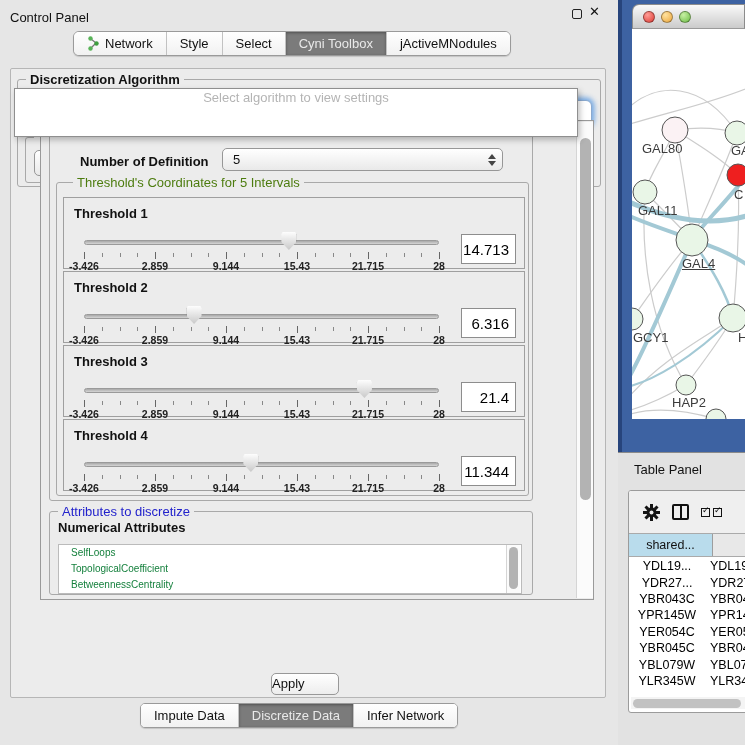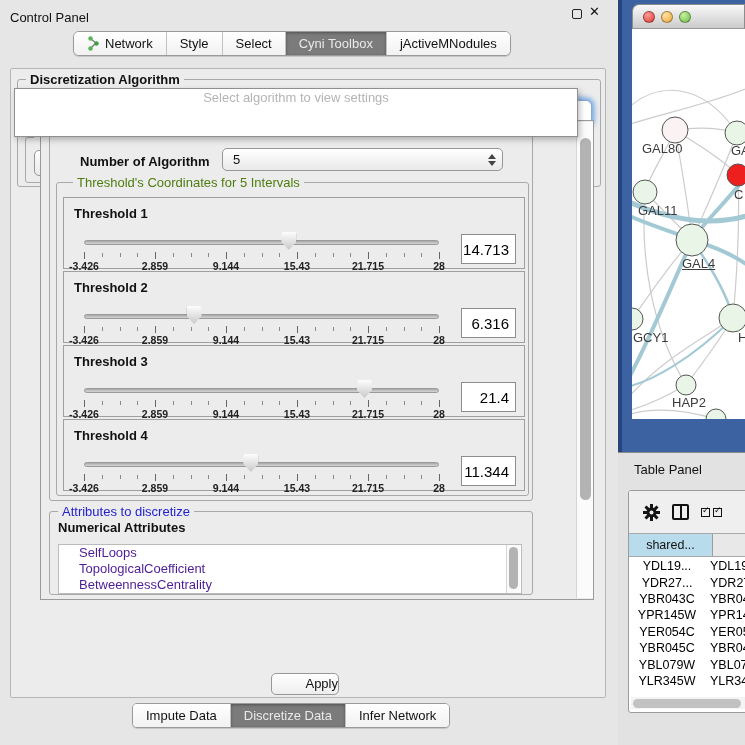--- a/index.html
+++ b/index.html
@@ -56,23 +56,23 @@
   .ticks { position:absolute; left:20px; top:54px; width:355px; height:8px; }
   .tick { position:absolute; top:0; width:1px; background:#666; }
   .tick.minor { height:4px; top:1px; background:#888; }
   .tick.major { height:7px; }
   .tlabels { position:absolute; left:20px; top:62px; width:355px; height:12px; }
   .tlabel { position:absolute; transform:translateX(-50%); font-size:10.5px; font-weight:700; color:#222; white-space:nowrap; }
   .valbox { position:absolute; right:8px; top:36px; width:55px; height:30px; background:#fff; border:1px solid #8d8d8d; font-size:15px; color:#000; text-align:right; padding:6px 6px 0 0; }
 
   
   #attr-list { position:absolute; left:8px; top:32px; width:464px; height:50px; background:#fff; border:1px solid #bbb; overflow:hidden; }
-  .attr-item { font-size:13px; color:#4c1d95; padding-left:20px; height:16px; line-height:16px; white-space:nowrap; }
-
-  .pushbtn { position:absolute; background:linear-gradient(#ffffff,#ededed); border:1px solid #989898; border-radius:5px; font-size:13px; color:#111; text-align:right; line-height:20px; }
+  .attr-item { font-size:10px; color:#15803d; padding-left:12px; height:16px; line-height:16px; white-space:nowrap; }
+
+  .pushbtn { position:absolute; background:linear-gradient(#ffffff,#ededed); border:1px solid #989898; border-radius:5px; font-size:13px; color:#111; text-align:left; line-height:20px; }
 
   
   #desktop { left:618px; top:0; width:127px; height:452px; background:#3d62a2; border-left:4px solid #27447c; }
   #netwin { left:632px; top:4px; width:113px; height:415px; }
   #net-titlebar { left:0; top:0; width:113px; height:25px; background:linear-gradient(#f9f9f9,#cbcbcb); border:1px solid #8c8c8c; border-top-left-radius:7px; border-bottom:1px solid #9a9a9a; }
   .light { position:absolute; top:6px; width:12px; height:12px; border-radius:50%; border:1px solid rgba(0,0,0,.35); }
   #net-canvas { left:0; top:25px; width:113px; height:390px; background:#fff; overflow:hidden; }
   .nlabel { position:absolute; font-size:13px; color:#3c3c3c; white-space:nowrap; }
 
   #divider { left:618px; top:452px; width:127px; height:1px; background:#8a8a8a; }
@@ -150,21 +150,21 @@
 
 <div class="abs" id="algo-popup">
   <div class="hdr">Select algorithm to view settings</div>
 </div>
 
 <div class="abs" id="scrollpane">
 
   <div class="group" style="left:8px; top:8px; width:484px; height:372px;">
     <span class="legend green" id="interval-legend" style="color: rgb(45, 181, 45);">Interval Definition</span>
 
-    <span class="abs" style="left:30px; top:24px; font-size:13px; font-weight:700; color:#111;">Number of Algorithm</span>
+    <span class="abs" style="left:30px; top:24px; font-size:13px; font-weight:700; color:#111;">Number of Definition</span>
     <div class="combo" style="left:172px; top:18px; width:281px; height:23px;">
       <span>5</span>
       <span class="spin">
           <i class="up"></i>
           <i class="dn"></i>
         </span>
     </div>
 
     <div class="group" style="left:6px; top:52px; width:473px; height:314px;">
       <span class="legend blue" id="thr-legend" style="color: #4d7c0f; margin-left: 8px;">Threshold's Coordinates for 5 Intervals</span>
@@ -332,21 +332,21 @@
     <div class="vscroll" style="right:12px; top:33px; bottom:2px; height:48px; width:14px;">
       <div class="thumb" style="top:2px; height:42px; left:2px; width:9px;"></div>
     </div>
   </div>
 
   <div class="vscroll" style="right:0;">
     <div class="thumb" style="top:16px; height:362px;"></div>
   </div>
 </div>
 
-<div class="abs segbar" id="bottom-tabs" style="left:132px; top:703px;text-align:center;">
+<div class="abs segbar" id="bottom-tabs" style="left:140px; top:703px;text-align:center;">
     <div class="seg">
       <span>Impute Data</span>
     </div>
     <div class="seg sel">
       <span>Discretize Data</span>
     </div>
     <div class="seg">
       <span>Infer Network</span>
     </div>
   </div>

